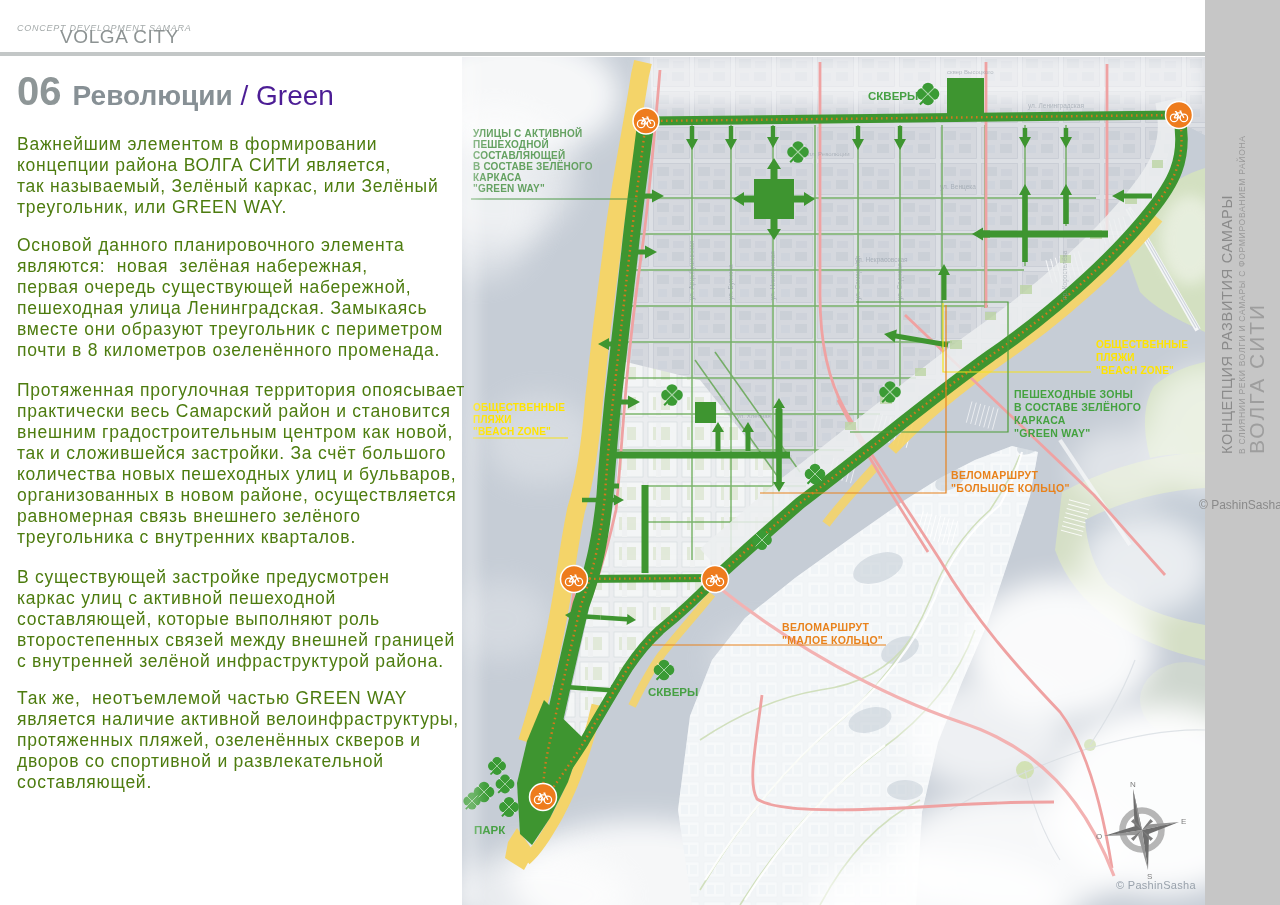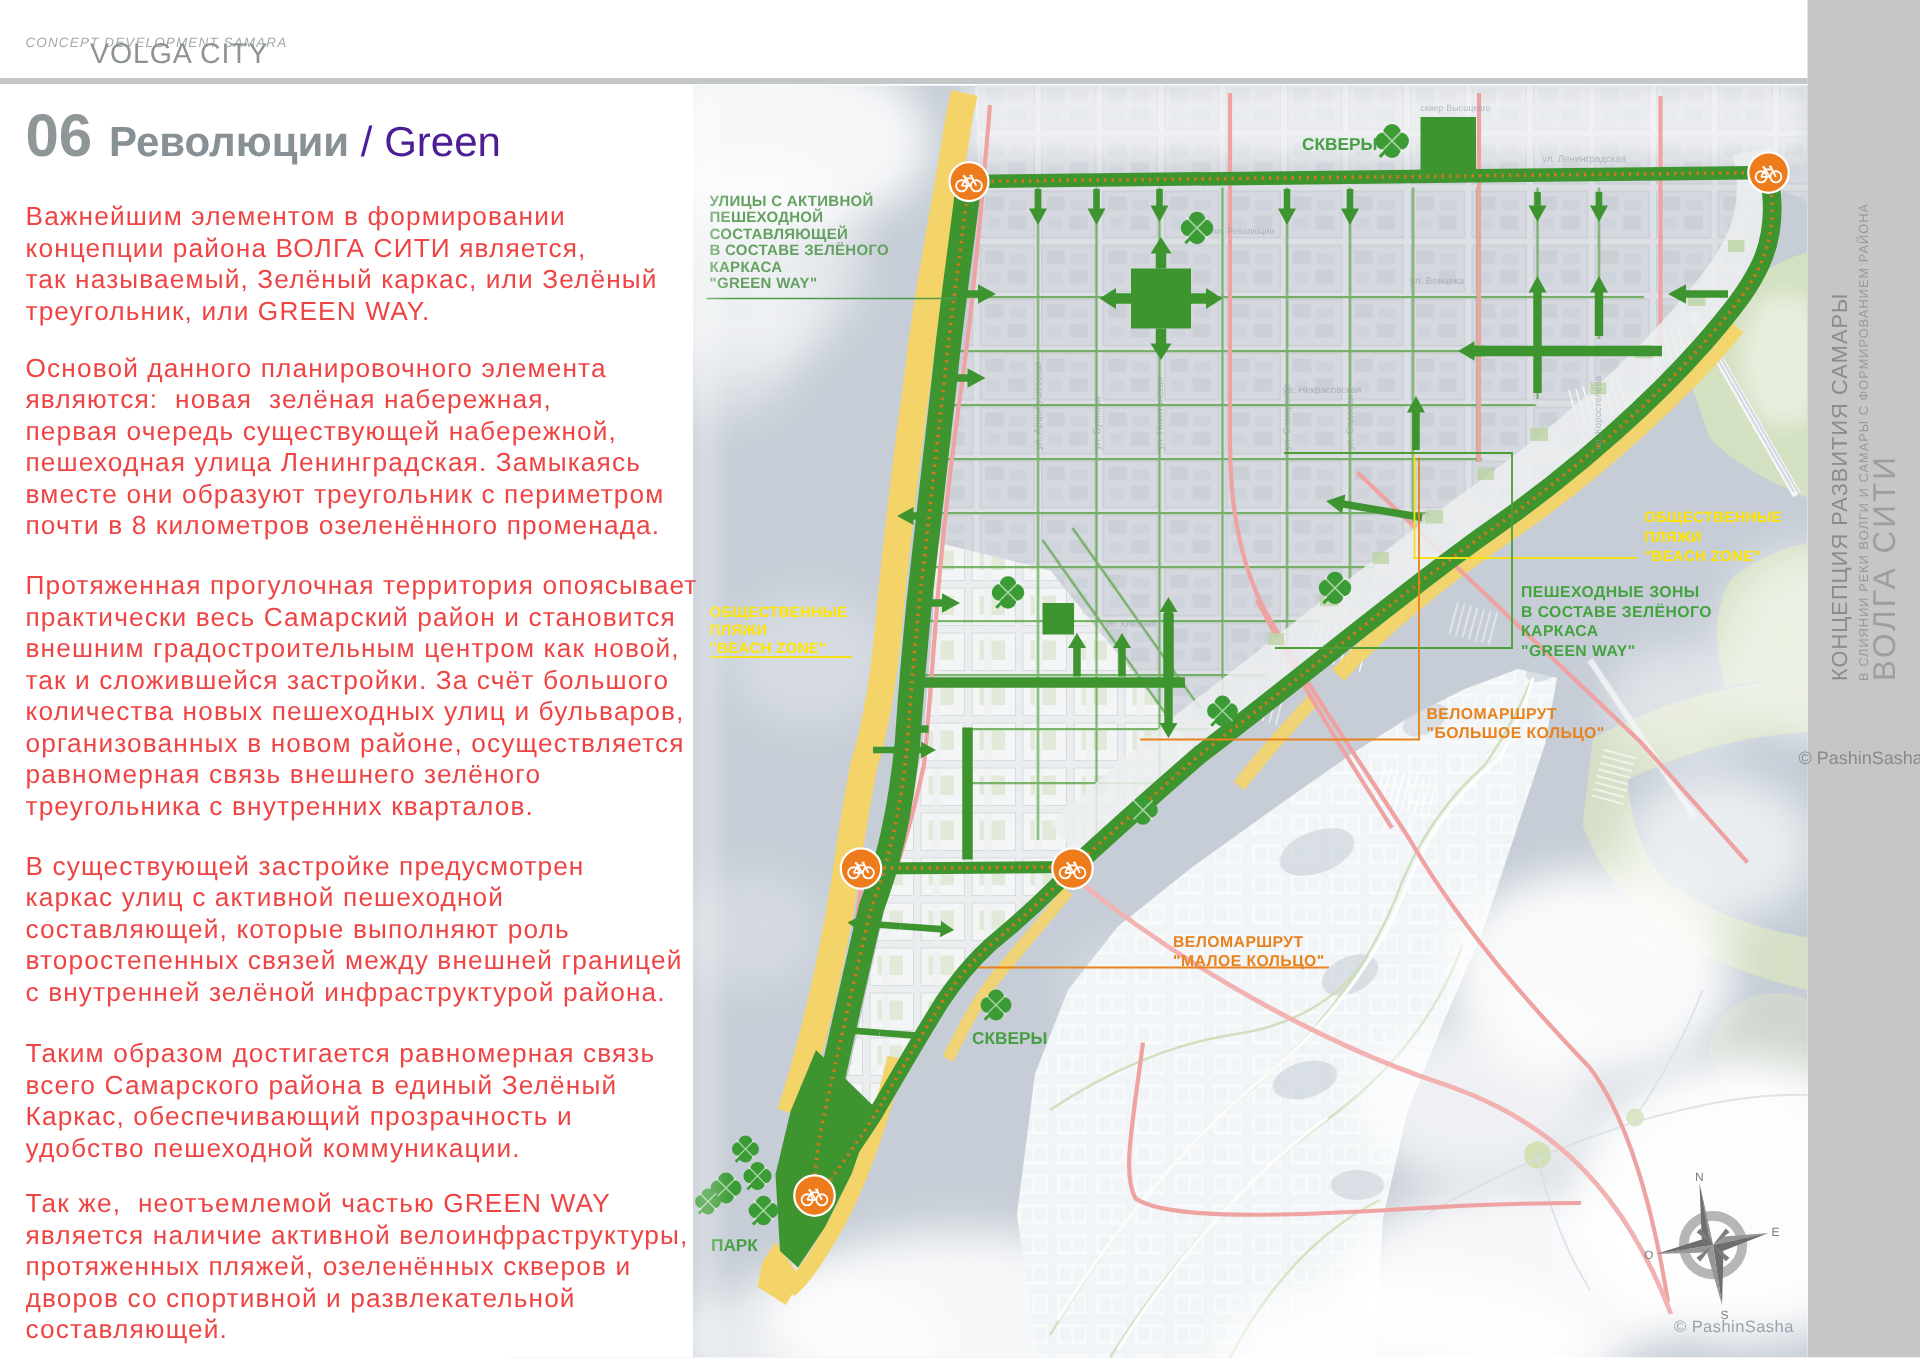--- a/index.html
+++ b/index.html
@@ -549,31 +549,30 @@
 
 <div class="abs" style="left:16px;top:26px;font-size:19px;letter-spacing:0.6px;color:#8d9393;margin-left:44px;">VOLGA CITY</div>
 
 <div class="abs" style="left:0;top:52px;width:1205px;height:4px;background:#c3c7c7;"></div>
 
 
 <div class="abs" style="left:17px;top:69px;white-space:nowrap;">
 <span style="font-size:40px;font-weight:bold;color:#8e9697;">06 </span><span style="font-size:28px;font-weight:bold;color:#879095;">Революции</span><span style="font-size:28px;color:#4c1d95;"> / Green</span>
 </div>
 
-<div class="abs" style="left:17px;top:134px;font-size:17.5px;line-height:21px;letter-spacing:0.75px;color:#ef4444;">
+<div class="abs" style="left:17px;top:134px;font-size:17.5px;line-height:21px;letter-spacing:0.75px;color:#4d7c0f;">
 
 <div>Важнейшим элементом в формировании<br>концепции района ВОЛГА СИТИ является,<br>так называемый, Зелёный каркас, или Зелёный<br>треугольник, или GREEN WAY.</div>
 
 <div style="margin-top:17px;">Основой данного планировочного элемента<br>являются:&nbsp; новая&nbsp; зелёная набережная,<br>первая очередь существующей набережной,<br>пешеходная улица Ленинградская. Замыкаясь<br>вместе они образуют треугольник с периметром<br>почти в 8 километров озеленённого променада.</div>
 
 <div style="margin-top:19px;">Протяженная прогулочная территория опоясывает<br>практически весь Самарский район и становится<br>внешним градостроительным центром как новой,<br>так и сложившейся застройки. За счёт большого<br>количества новых пешеходных улиц и бульваров,<br>организованных в новом районе, осуществляется<br>равномерная связь внешнего зелёного<br>треугольника с внутренних кварталов.</div>
 
 <div style="margin-top:19px;">В существующей застройке предусмотрен<br>каркас улиц с активной пешеходной<br>составляющей, которые выполняют роль<br>второстепенных связей между внешней границей<br>с внутренней зелёной инфраструктурой района.</div>
 
-<div style="margin-top:20px;">Таким образом достигается равномерная связь<br>всего Самарского района в единый Зелёный<br>Каркас, обеспечивающий прозрачность и<br>удобство пешеходной коммуникации.</div>
 
 <div style="margin-top:16px;">Так же,&nbsp; неотъемлемой частью GREEN WAY<br>является наличие активной велоинфраструктуры,<br>протяженных пляжей, озеленённых скверов и<br>дворов со спортивной и развлекательной<br>составляющей.</div>
 </div>
 
 <div class="abs" style="left:1205px;top:0;width:75px;height:905px;background:#c6c6c6;z-index:5;"></div>
 
 <div class="abs" style="z-index:6;left:1219px;top:454px;transform:rotate(-90deg);transform-origin:0 0;white-space:nowrap;font-size:14.5px;letter-spacing:0.7px;color:#8b8b8b;">КОНЦЕПЦИЯ РАЗВИТИЯ САМАРЫ</div>
 
 <div class="abs" style="z-index:6;left:1237px;top:454px;transform:rotate(-90deg);transform-origin:0 0;white-space:nowrap;font-size:8.5px;letter-spacing:0.7px;color:#9a9a9a;">В СЛИЯНИИ РЕКИ ВОЛГИ И САМАРЫ С ФОРМИРОВАНИЕМ РАЙОНА</div>
 

